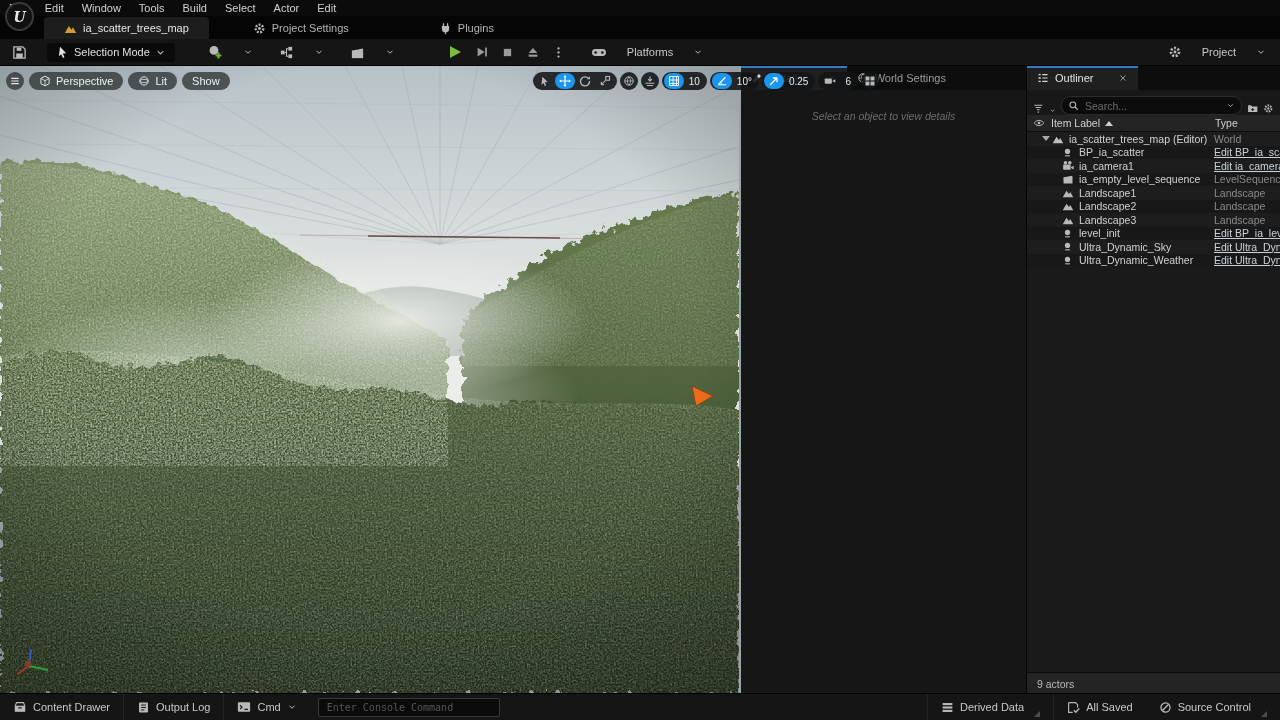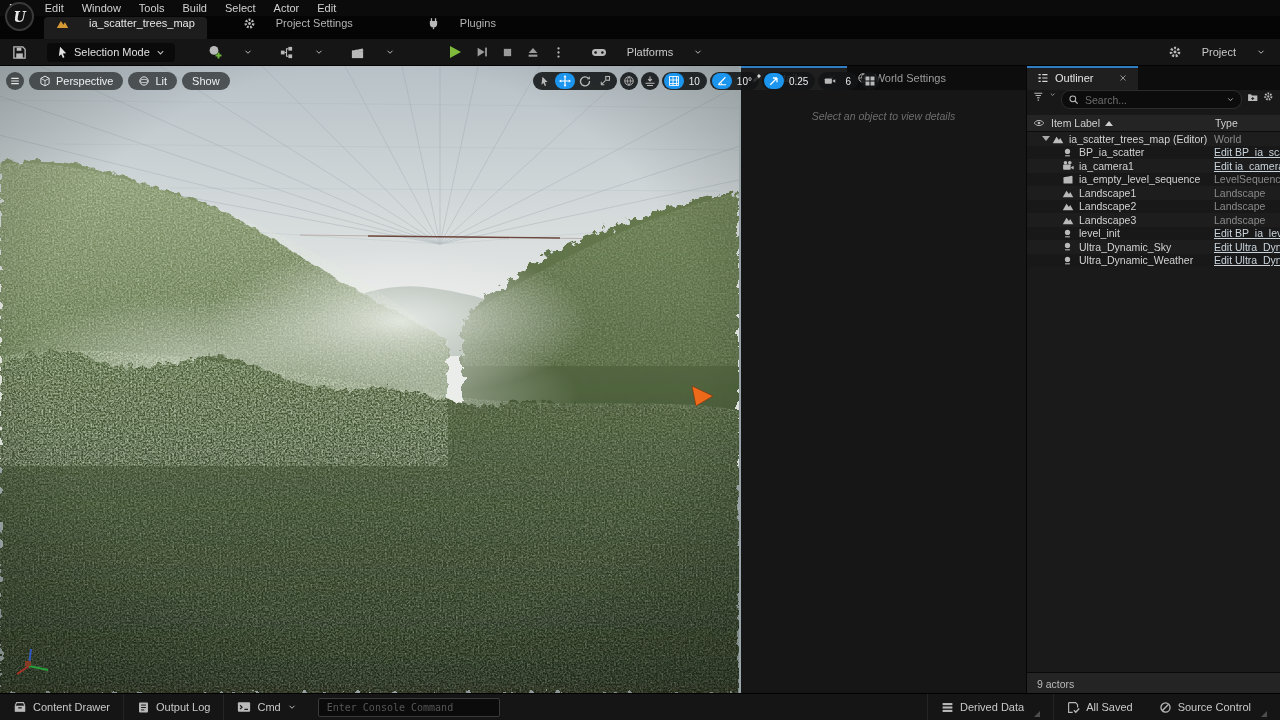--- a/index.html
+++ b/index.html
@@ -11,21 +11,21 @@
   .window-title{position:absolute;left:1106px;top:0;width:94px;height:16px;background:#181818;color:#c3c3c3;font-size:10px;line-height:16px;text-align:center}
   .win-controls{position:absolute;right:0;top:0;height:16px;display:flex;align-items:center;gap:0}
   .win-btn{width:28px;height:16px;display:flex;align-items:center;justify-content:center;color:#d0d0d0;font-size:10px}
   .glyph-min{width:8px;height:1px;background:#d0d0d0}
   .glyph-max{width:7px;height:6px;border:1px solid #d0d0d0}
   .ue-logo{position:absolute;left:5px;top:2px;width:25px;height:25px;border-radius:50%;background:#111;
     border:2px solid #3a3a3a;z-index:9;display:flex;align-items:center;justify-content:center;
     color:#e8e8e8;font-family:"DejaVu Serif",serif;font-style:italic;font-weight:bold;font-size:14px}
   
   .tab-bar{position:absolute;top:16px;left:0;right:0;height:23px;background:#050505;display:flex;align-items:flex-end;padding-left:44px;z-index:5}
-  .editor-tab{height:22px;display:flex;gap:20px;padding:0 12px;font-size:11px;color:#b4b4b4;cursor:default}
+  .editor-tab{height:22px;display:flex;align-items:center;gap:6px;padding:0 20px;font-size:11px;color:#b4b4b4;cursor:default}
   .editor-tab.active{background:#1d1d1d;border-radius:4px 4px 0 0;color:#e6e6e6}
   .tab-gap1{margin-left:24px}.tab-gap2{margin-left:50px}
   
   .toolbar{position:absolute;top:39px;left:0;right:0;height:26px;background:#151515;border-bottom:1px solid #020202;display:flex;align-items:center;z-index:5}
   .tb-btn{display:flex;align-items:center;gap:20px;color:#c9c9c9;font-size:11px;padding:0 6px;height:20px}
   .pill{background:#0a0a0a;border-radius:4px;padding:0 9px;height:19px;display:flex;align-items:center;gap:5px}
   .sp{width:14px}.sp-lg{width:26px}
   .flex1{flex:1}
   
   .main{position:absolute;top:66px;bottom:26px;left:0;right:0;background:#060606}
@@ -42,21 +42,21 @@
   .tool-val{font-size:10px;color:#e9ecee;padding:0 5px}
   .tool-round{width:18px;height:18px;border-radius:50%;background:rgba(18,20,22,.88);display:flex;align-items:center;justify-content:center;color:#ccd2d5}
   
   .panel-tabs{height:24px;background:#0d0d0d;display:flex;align-items:stretch}
   .panel-tab{display:flex;align-items:center;gap:6px;padding:0 10px;font-size:11px;color:#9c9c9c;cursor:default}
   .panel-tab.active{background:#1f1f1f;color:#e4e4e4;box-shadow:inset 0 2px 0 #2e7cc2}
   .tab-x{margin-left:18px;color:#9a9a9a}
   .details{position:absolute;left:741px;top:0;width:285px;bottom:0;background:#161616}
   .details-empty{margin-top:20px;text-align:center;font-size:10.5px;font-style:italic;color:#6e6e6e}
   .outliner{position:absolute;left:1027px;top:0;right:0;bottom:0;background:#181818;display:flex;flex-direction:column}
-  .ol-toolbar{height:25px;display:flex;align-items:flex-start;gap:5px;padding:0 6px;background:#181818}
+  .ol-toolbar{height:25px;display:flex;align-items:flex-end;gap:5px;padding:0 6px;background:#181818}
   .searchbox{flex:1;height:17px;background:#0c0c0c;border:1px solid #2c2c2c;border-radius:9px;display:flex;align-items:center;padding:0 6px;gap:4px}
   .searchbox input{flex:1;background:transparent;border:none;outline:none;color:#cfcfcf;font-size:10.5px;font-family:"Liberation Sans",sans-serif;min-width:0}
   .searchbox input::placeholder{color:#6e6e6e}
   .ol-header{height:16px;display:flex;align-items:center;background:#242424;font-size:10.5px;color:#d0d0d0;border-bottom:1px solid #0c0c0c}
   .ol-h-eye{width:24px;display:flex;justify-content:center}
   .ol-h-label{width:164px;display:flex;align-items:center;gap:5px}
   .tri-up{width:0;height:0;border-left:4px solid transparent;border-right:4px solid transparent;border-bottom:5px solid #cfcfcf}
   .ol-rows{flex:1;background:#1a1a1a;overflow:hidden}
   .row{height:13.5px;display:flex;align-items:center;font-size:10.5px;color:#d2d2d2}
   .row:nth-child(odd){background:#1d1d1d}.row:nth-child(even){background:#181818}

